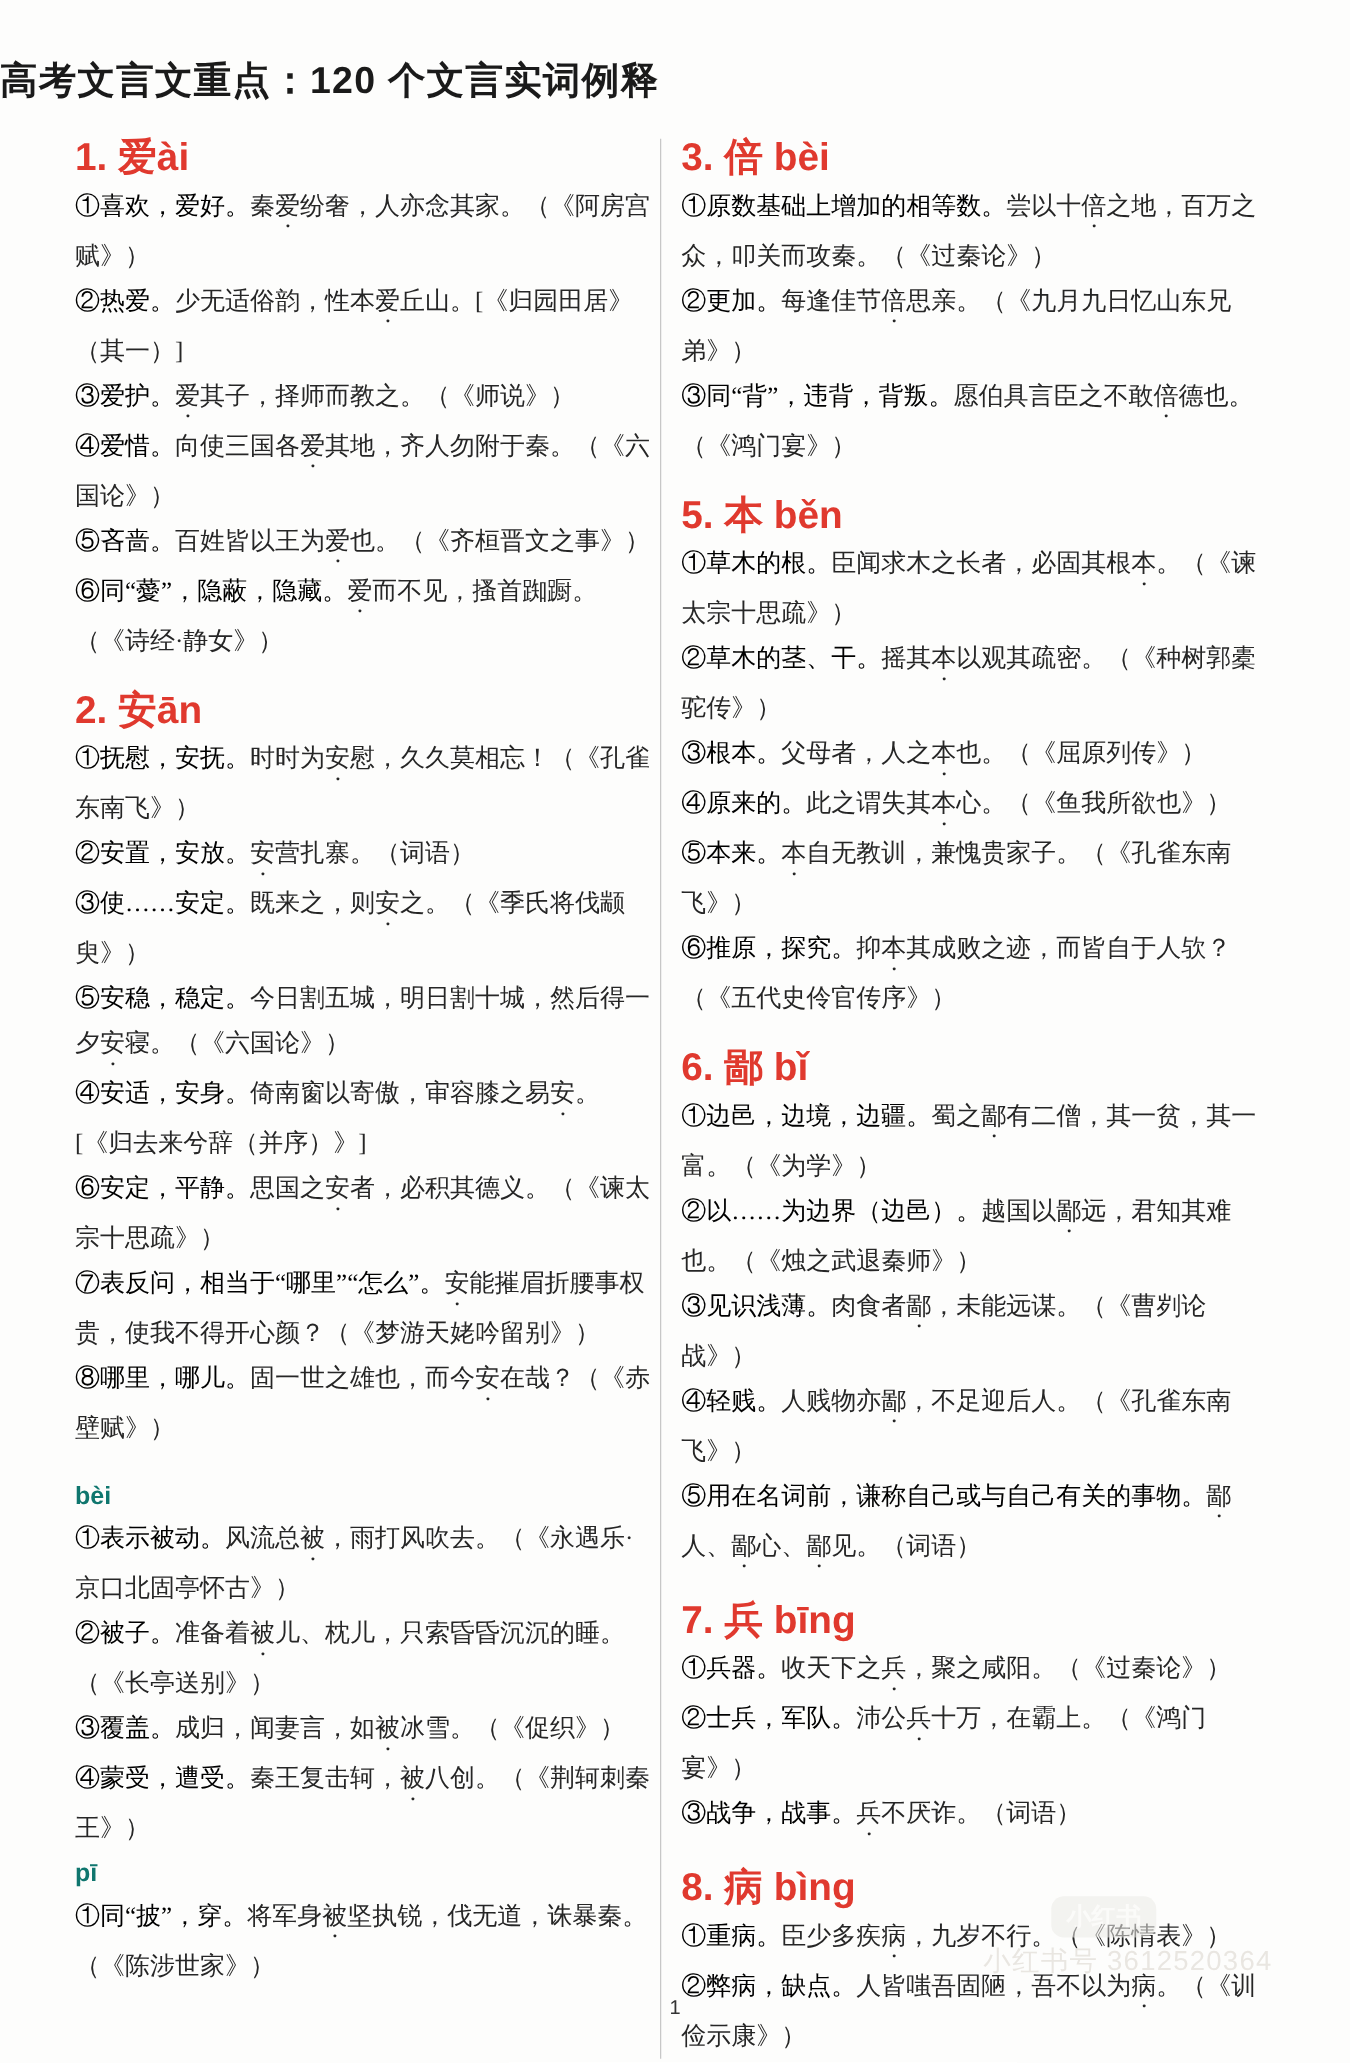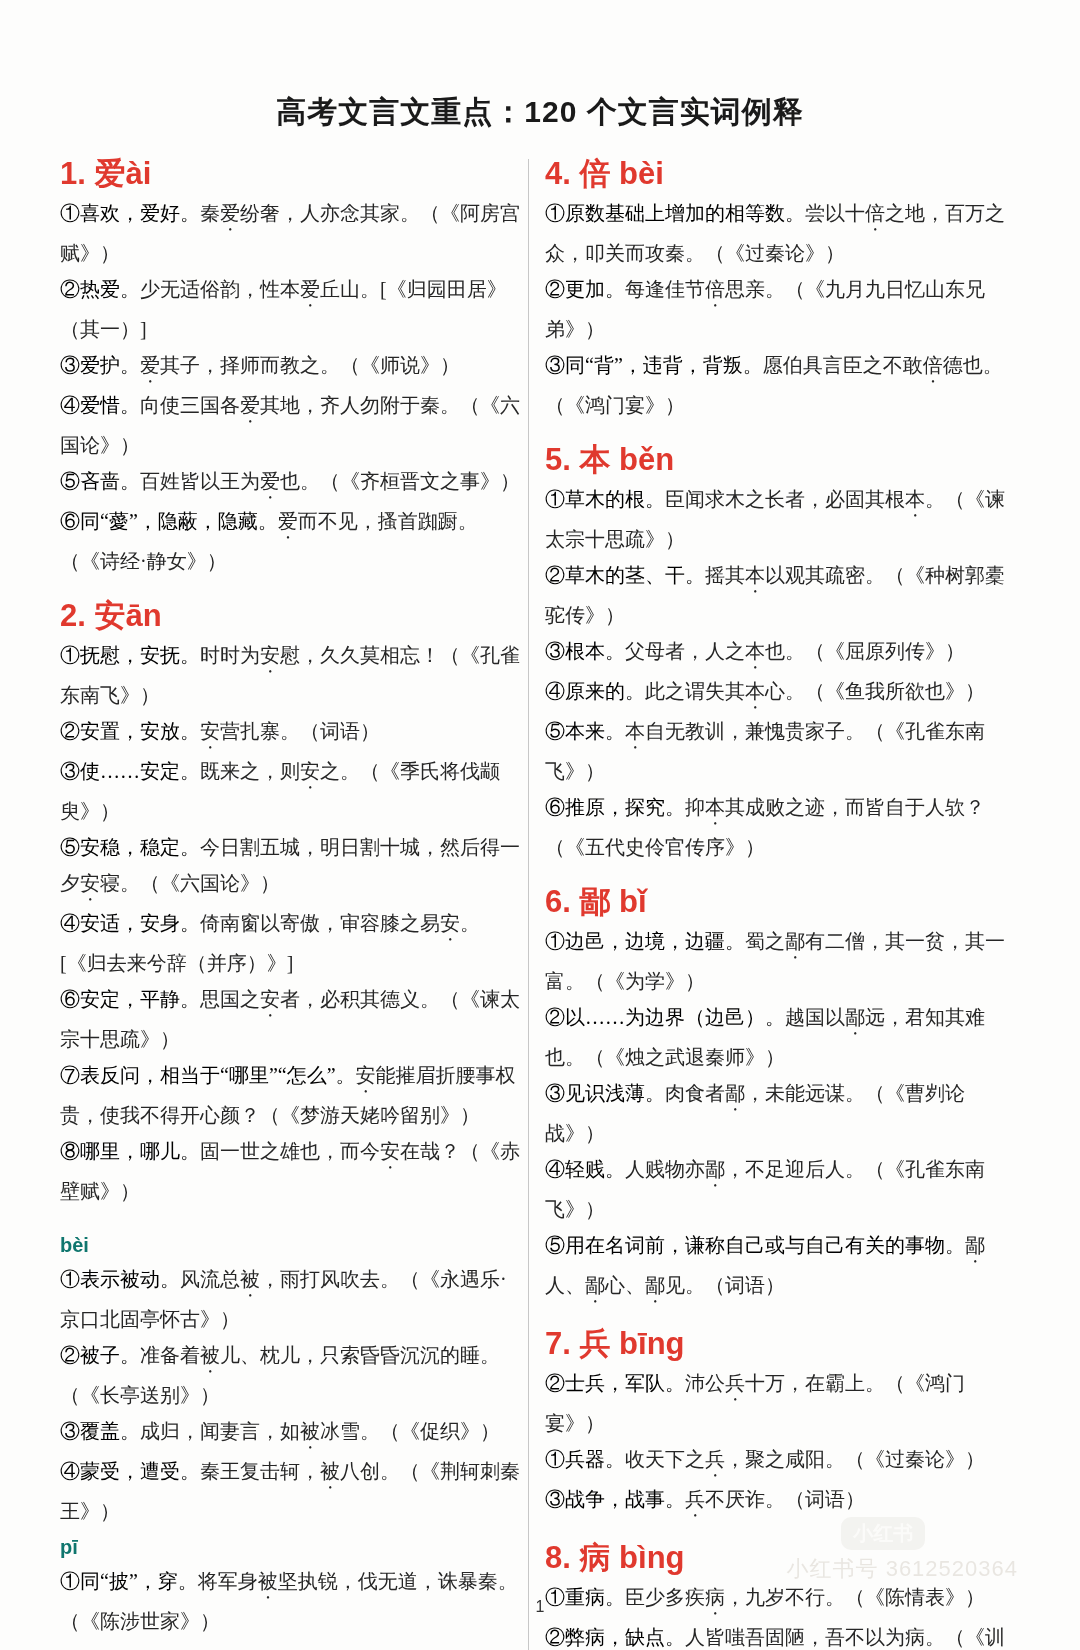--- a/index.html
+++ b/index.html
@@ -6,22 +6,22 @@
   .page{
     position:relative;
     width:1080px;height:1650px;
     margin:0 auto;
     background:#fdfdfc;
     overflow:hidden;
     font-family:"Liberation Serif","DejaVu Serif",serif;
   }
   .title{
     margin:0;
-    padding-top:92px;
-    text-align:center;
+    padding-top:44px;
+    text-align:left;
     font-family:"Liberation Sans","DejaVu Sans",sans-serif;
     font-size:30px;
     font-weight:bold;
     color:#1a1a1a;
     letter-spacing:1px;
   }
   .columns{
     display:flex;
     margin-top:26px;
     padding:0 56px 0 60px;
@@ -130,21 +130,21 @@
           <p class="sense"><span class="def">②被子。</span><span class="ex">准备着<span class="em">被</span>儿、枕儿，只索昏昏沉沉的睡。（《长亭送别》）</span></p>
           <p class="sense"><span class="def">③覆盖。</span><span class="ex">成归，闻妻言，如<span class="em">被</span>冰雪。（《促织》）</span></p>
           <p class="sense"><span class="def">④蒙受，遭受。</span><span class="ex">秦王复击轲，<span class="em">被</span>八创。（《荆轲刺秦王》）</span></p>
           <div class="sub-heading">pī</div>
           <p class="sense"><span class="def">①同“披”，穿。</span><span class="ex">将军身<span class="em">被</span>坚执锐，伐无道，诛暴秦。（《陈涉世家》）</span></p>
         </section>
       </div>
     <div class="divider"></div>
     <div class="col col-right">
         <section class="entry">
-          <h3 class="entry-heading">4. 倍 bèi</h3>
+          <h3 class="entry-heading">3. 倍 bèi</h3>
           <p class="sense"><span class="def">①原数基础上增加的相等数。</span><span class="ex">尝以十<span class="em">倍</span>之地，百万之众，叩关而攻秦。（《过秦论》）</span></p>
           <p class="sense"><span class="def">②更加。</span><span class="ex">每逢佳节<span class="em">倍</span>思亲。（《九月九日忆山东兄弟》）</span></p>
           <p class="sense"><span class="def">③同“背”，违背，背叛。</span><span class="ex">愿伯具言臣之不敢<span class="em">倍</span>德也。（《鸿门宴》）</span></p>
         </section>
         <section class="entry">
           <h3 class="entry-heading">5. 本 běn</h3>
           <p class="sense"><span class="def">①草木的根。</span><span class="ex">臣闻求木之长者，必固其根<span class="em">本</span>。（《谏太宗十思疏》）</span></p>
           <p class="sense"><span class="def">②草木的茎、干。</span><span class="ex">摇其<span class="em">本</span>以观其疏密。（《种树郭橐驼传》）</span></p>
           <p class="sense"><span class="def">③根本。</span><span class="ex">父母者，人之<span class="em">本</span>也。（《屈原列传》）</span></p>
           <p class="sense"><span class="def">④原来的。</span><span class="ex">此之谓失其<span class="em">本</span>心。（《鱼我所欲也》）</span></p>
@@ -154,22 +154,22 @@
         <section class="entry">
           <h3 class="entry-heading">6. 鄙 bǐ</h3>
           <p class="sense"><span class="def">①边邑，边境，边疆。</span><span class="ex">蜀之<span class="em">鄙</span>有二僧，其一贫，其一富。（《为学》）</span></p>
           <p class="sense"><span class="def">②以……为边界（边邑）。</span><span class="ex">越国以<span class="em">鄙</span>远，君知其难也。（《烛之武退秦师》）</span></p>
           <p class="sense"><span class="def">③见识浅薄。</span><span class="ex">肉食者<span class="em">鄙</span>，未能远谋。（《曹刿论战》）</span></p>
           <p class="sense"><span class="def">④轻贱。</span><span class="ex">人贱物亦<span class="em">鄙</span>，不足迎后人。（《孔雀东南飞》）</span></p>
           <p class="sense"><span class="def">⑤用在名词前，谦称自己或与自己有关的事物。</span><span class="ex"><span class="em">鄙</span>人、<span class="em">鄙</span>心、<span class="em">鄙</span>见。（词语）</span></p>
         </section>
         <section class="entry">
           <h3 class="entry-heading">7. 兵 bīng</h3>
+          <p class="sense"><span class="def">①兵器。</span><span class="ex">收天下之<span class="em">兵</span>，聚之咸阳。（《过秦论》）</span></p>
           <p class="sense"><span class="def">②士兵，军队。</span><span class="ex">沛公<span class="em">兵</span>十万，在霸上。（《鸿门宴》）</span></p>
-          <p class="sense"><span class="def">①兵器。</span><span class="ex">收天下之<span class="em">兵</span>，聚之咸阳。（《过秦论》）</span></p>
           <p class="sense"><span class="def">③战争，战事。</span><span class="ex"><span class="em">兵</span>不厌诈。（词语）</span></p>
         </section>
         <section class="entry">
           <h3 class="entry-heading">8. 病 bìng</h3>
           <p class="sense"><span class="def">①重病。</span><span class="ex">臣少多疾<span class="em">病</span>，九岁不行。（《陈情表》）</span></p>
           <p class="sense"><span class="def">②弊病，缺点。</span><span class="ex">人皆嗤吾固陋，吾不以为<span class="em">病</span>。（《训俭示康》）</span></p>
         </section>
       </div>
   </div>
 

